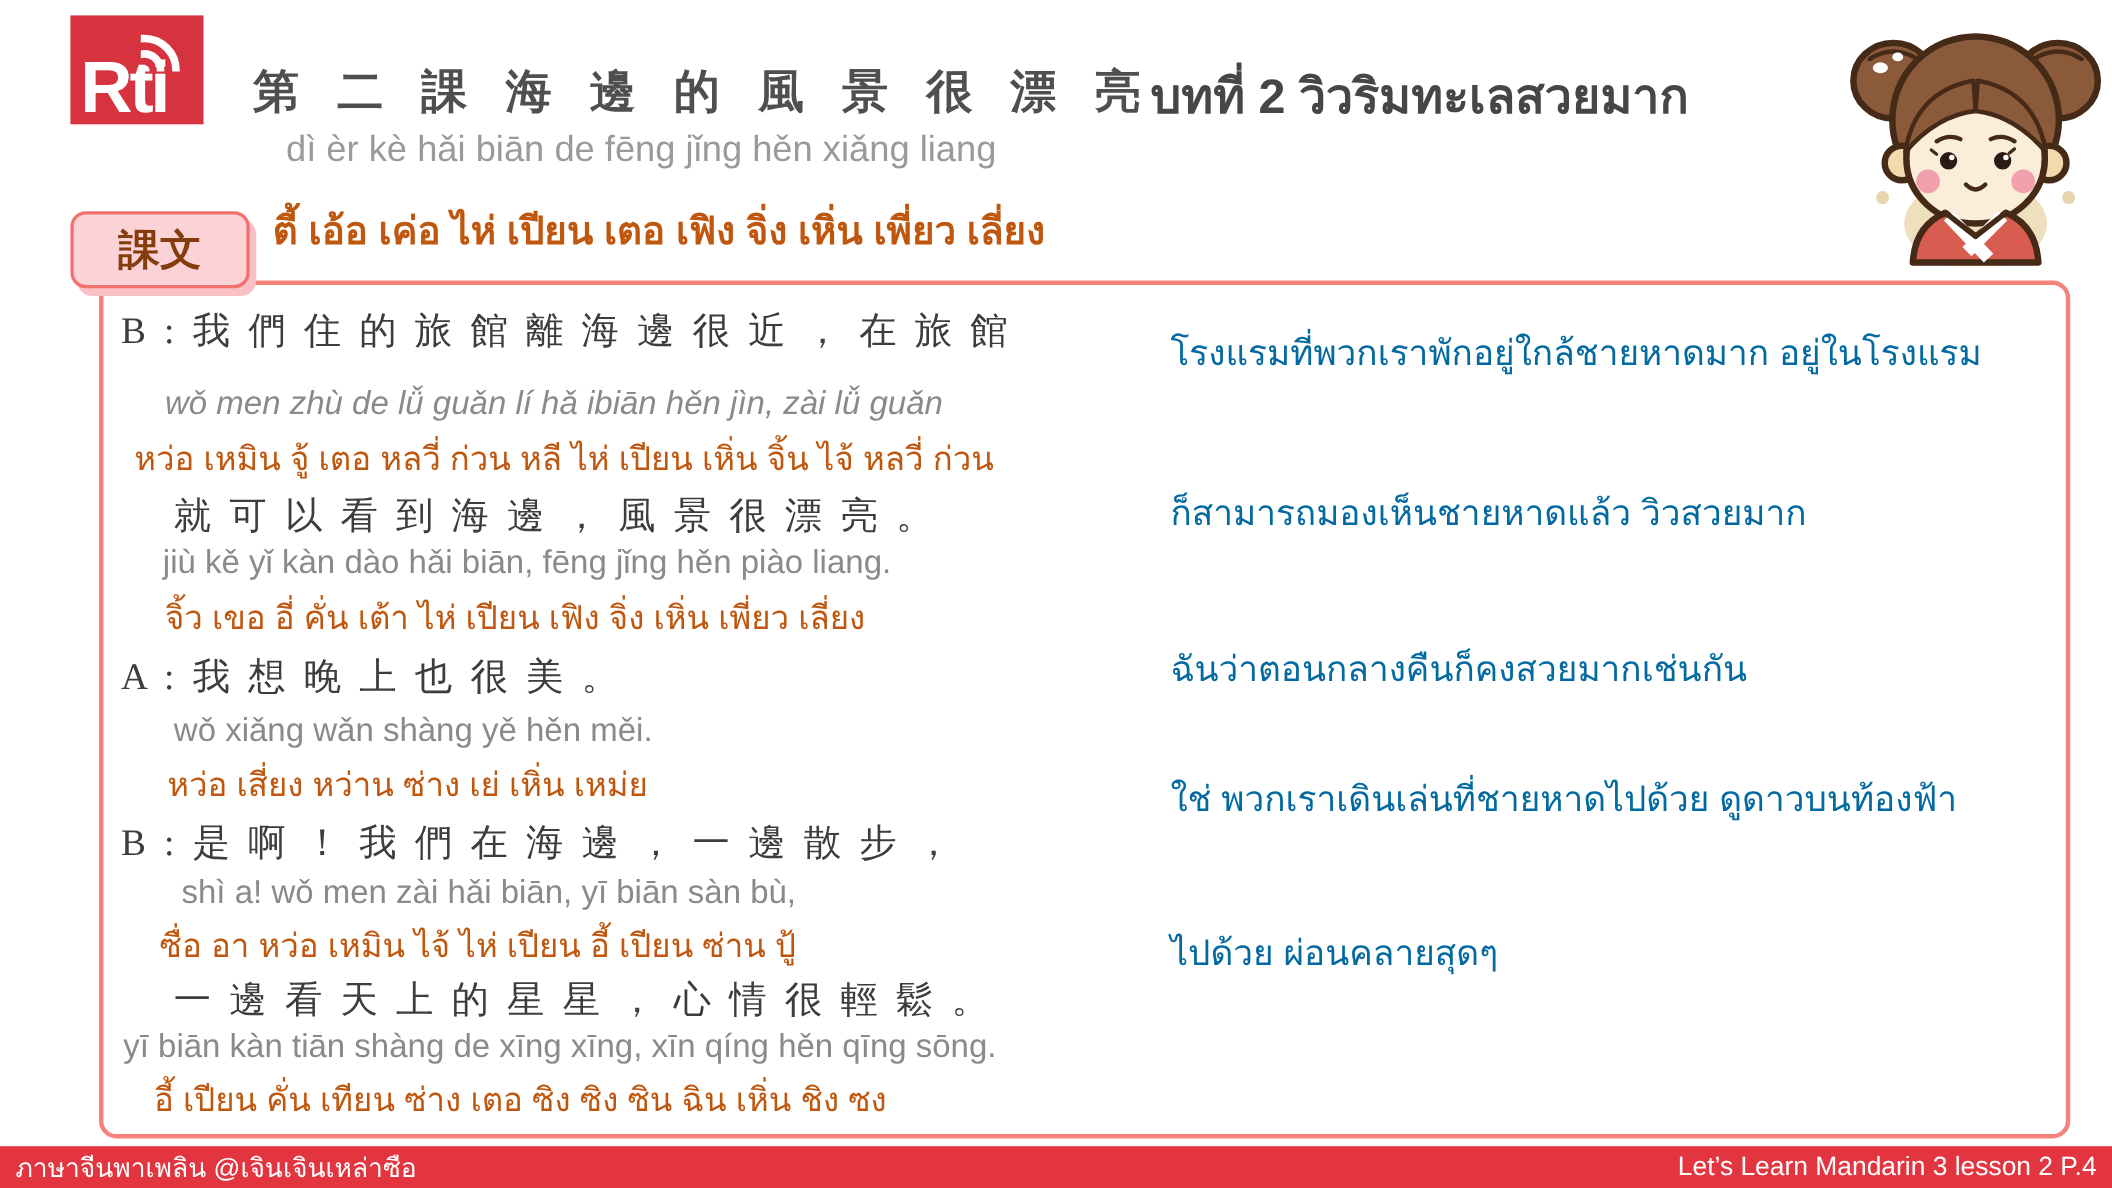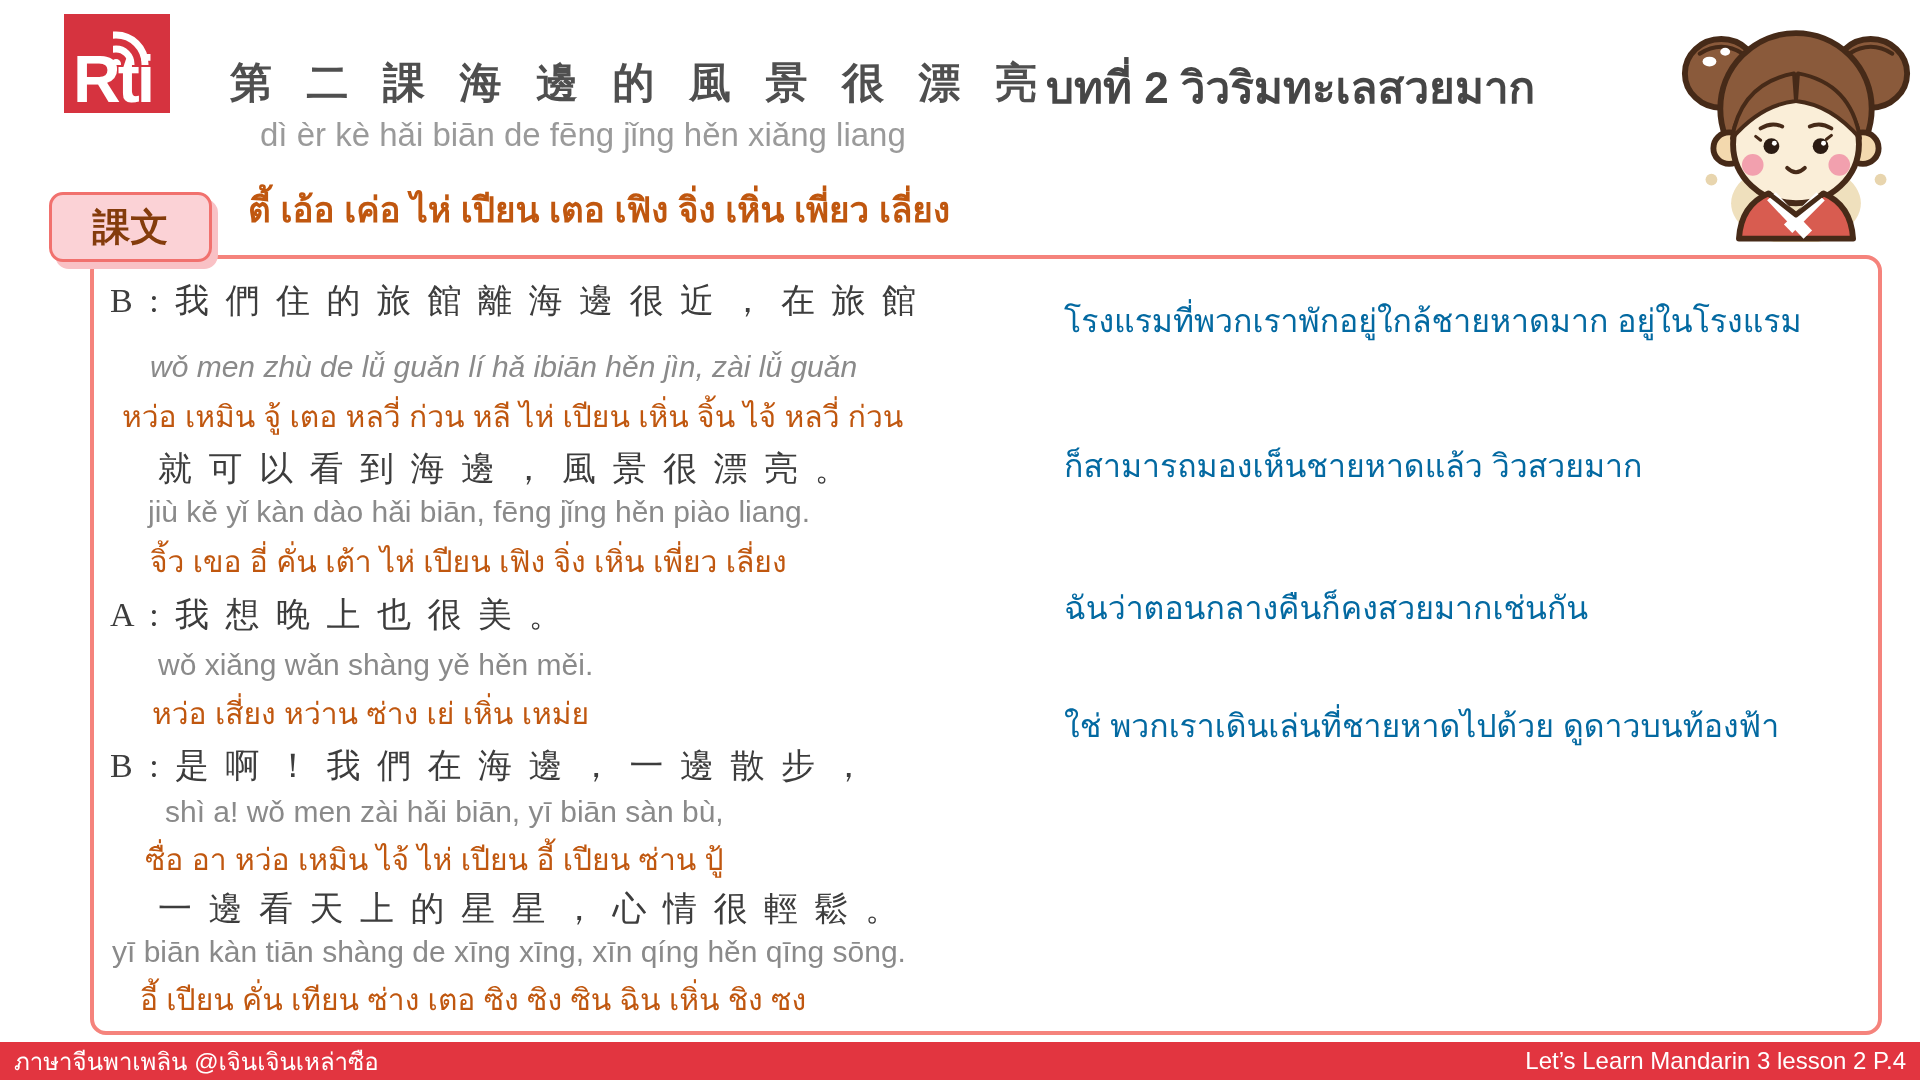--- a/index.html
+++ b/index.html
@@ -1,39 +1,39 @@
 <!DOCTYPE html>
 <html><head>
 <meta charset="utf-8">
 <style>
   * { margin:0; padding:0; box-sizing:border-box; }
   html,body { width:1920px; height:1080px; background:#ffffff; overflow:hidden; }
   body { font-family:"Liberation Sans", sans-serif; }
   .stage { position:relative; width:1920px; height:1080px; background:#ffffff; }
 
   
-  .logo { position:absolute; left:64px; top:14px; width:106px; height:99px; background:#d6333f;padding-left:16px; }
+  .logo { position:absolute; left:64px; top:14px; width:121px; height:99px; background:#d6333f;padding-left:16px; }
   .logo-text { position:absolute; left:9px; bottom:-4px; color:#ffffff; font-weight:bold;
                font-size:66px; letter-spacing:-3px; font-family:"Liberation Sans", sans-serif; }
   .logo-waves { position:absolute; right:5px; top:5px; }
 
   
   .title-zh { position:absolute; left:230px; top:55px; font-family:Liberation Serif, serif;
               font-size:42px; font-weight:600; color:#4f4f4f; letter-spacing:12px; white-space:nowrap; }
   .title-th { position:absolute; left:1046px; top:52px; font-size:44px; font-weight:bold;
               color:#464646; white-space:nowrap; }
   .title-pinyin { position:absolute; left:260px; top:116px; font-size:33px; color:#9a9a9a; white-space:nowrap; }
   .title-translit { position:absolute; left:248px; top:182px; font-size:35px; font-weight:600;
                     color:#c0570f; white-space:nowrap; }
 
   
   .avatar { position:absolute; left:1678px; top:10px; width:236px; height:232px; }
 
   
-  .section-label { position:absolute; left:49px; top:192px; width:163px; height:70px; z-index:4;
+  .section-label { position:absolute; left:64px; top:192px; width:163px; height:70px; z-index:4;
                    background:#fbd2d6; border:3px solid #f1716e; border-radius:14px;
                    box-shadow:6px 7px 0 #f9c1c5;
                    display:flex; align-items:center; justify-content:center;
                    font-family:Liberation Sans, sans-serif; font-size:38px; font-weight:bold; color:#843c0c; }
 
   
   .content-box { position:absolute; left:90px; top:255px; width:1792px; height:780px;
                  border:4px solid #f5837c; border-radius:16px; background:#ffffff; z-index:2; }
 
   .line { position:absolute; white-space:nowrap; z-index:3; }
@@ -131,19 +131,20 @@
   <div class="line line-pinyin" style="left:165px; top:795px;">shì a! wǒ men zài hǎi biān, yī biān sàn bù,</div>
   <div class="line line-th" style="left:145px; top:836px;">ซื่อ อา หว่อ เหมิน ไจ้ ไห่ เปียน อี้ เปียน ซ่าน ปู้</div>
   <div class="line line-zh" style="left:158px; top:886px;">一 邊 看 天 上 的 星 星 ， 心 情 很 輕 鬆 。</div>
   <div class="line line-pinyin" style="left:112px; top:935px;">yī biān kàn tiān shàng de xīng xīng, xīn qíng hěn qīng sōng.</div>
   <div class="line line-th" style="left:140px; top:976px;">อี้ เปียน คั่น เทียน ซ่าง เตอ ซิง ซิง ซิน ฉิน เหิ่น ชิง ซง</div>
 
   <div class="translation" style="top:295px;">โรงแรมที่พวกเราพักอยู่ใกล้ชายหาดมาก อยู่ในโรงแรม</div>
   <div class="translation" style="top:440px;">ก็สามารถมองเห็นชายหาดแล้ว วิวสวยมาก</div>
   <div class="translation" style="top:582px;">ฉันว่าตอนกลางคืนก็คงสวยมากเช่นกัน</div>
   <div class="translation" style="top:700px;">ใช่ พวกเราเดินเล่นที่ชายหาดไปด้วย ดูดาวบนท้องฟ้า</div>
+  <div class="translation" style="top:840px;">ไปด้วย ผ่อนคลายสุดๆ</div>
 
   <div class="footer">
     <span>ภาษาจีนพาเพลิน @เจินเจินเหล่าซือ</span>
     <span>Let’s Learn Mandarin 3 lesson 2 P.4</span>
   </div>
 
 </div>
 
 </body></html>

